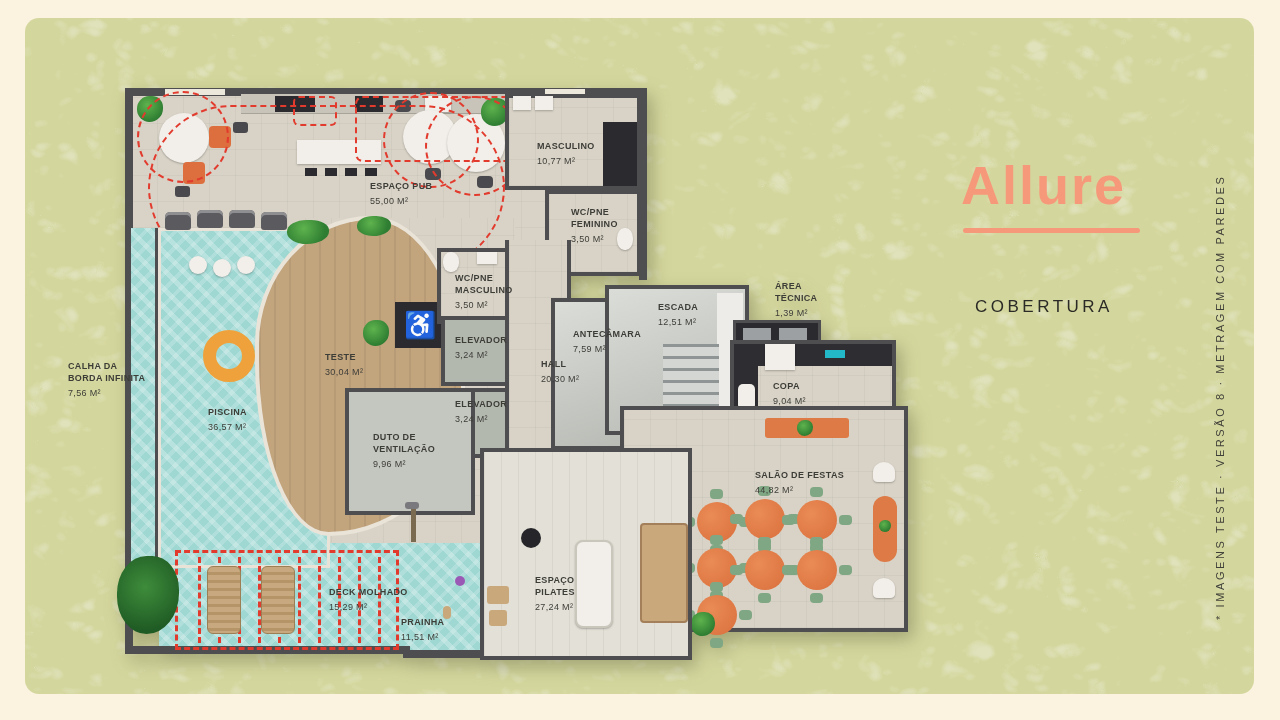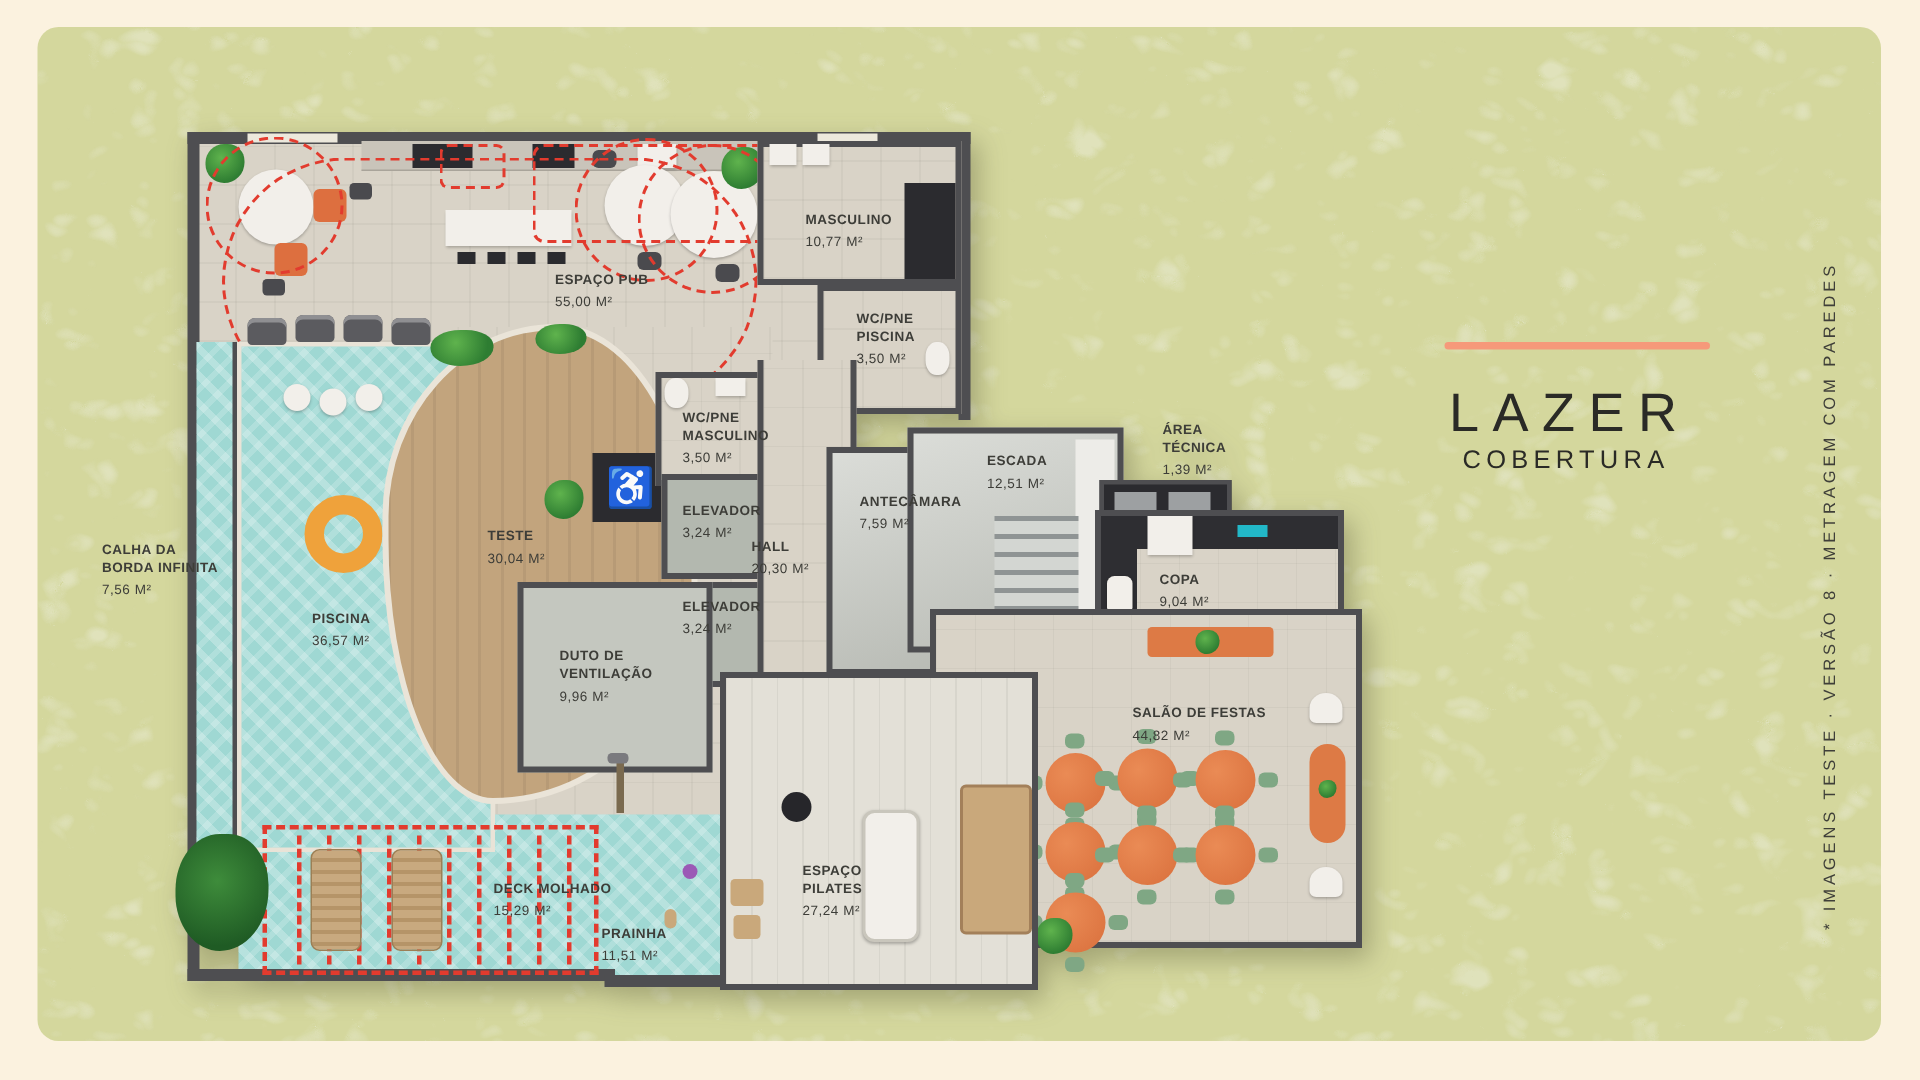--- a/index.html
+++ b/index.html
@@ -250,32 +250,32 @@
 
     <div class="plant" style="left:-8px;top:468px;width:62px;height:78px;background:radial-gradient(circle at 45% 40%,#3E8C3B,#1F5B24 75%)"></div>
 
     <div class="lbl" style="left:245px;top:92px;width:90px">
       <span class="lbl-name">ESPAÇO PUB</span>
       <span class="lbl-area">55,00 M²</span></div>
     <div class="lbl" style="left:412px;top:52px;width:90px">
       <span class="lbl-name">MASCULINO</span>
       <span class="lbl-area">10,77 M²</span></div>
     <div class="lbl" style="left:446px;top:118px;width:56px">
-      <span class="lbl-name">WC/PNE PISCINA</span>
+      <span class="lbl-name">WC/PNE FEMININO</span>
       <span class="lbl-area">3,50 M²</span></div>
     <div class="lbl" style="left:330px;top:184px;width:66px">
       <span class="lbl-name">WC/PNE MASCULINO</span>
       <span class="lbl-area">3,50 M²</span></div>
     <div class="lbl" style="left:330px;top:246px;width:64px">
       <span class="lbl-name">ELEVADOR</span>
       <span class="lbl-area">3,24 M²</span></div>
     <div class="lbl" style="left:330px;top:310px;width:64px">
       <span class="lbl-name">ELEVADOR</span>
       <span class="lbl-area">3,24 M²</span></div>
-    <div class="lbl" style="left:376px;top:270px;width:56px">
+    <div class="lbl" style="left:416px;top:270px;width:56px">
       <span class="lbl-name">HALL</span>
       <span class="lbl-area">20,30 M²</span></div>
     <div class="lbl" style="left:448px;top:240px;width:80px">
       <span class="lbl-name">ANTECÂMARA</span>
       <span class="lbl-area">7,59 M²</span></div>
     <div class="lbl" style="left:533px;top:213px;width:60px">
       <span class="lbl-name">ESCADA</span>
       <span class="lbl-area">12,51 M²</span></div>
     <div class="lbl" style="left:650px;top:192px;width:52px">
       <span class="lbl-name">ÁREA TÉCNICA</span>
@@ -303,19 +303,19 @@
       <span class="lbl-area">11,51 M²</span></div>
     <div class="lbl" style="left:410px;top:486px;width:56px">
       <span class="lbl-name">ESPAÇO PILATES</span>
       <span class="lbl-area">27,24 M²</span></div>
   </div>
 
   <div class="lbl" style="left:68px;top:360px;width:84px">
     <span class="lbl-name">CALHA DA BORDA INFINITA</span>
     <span class="lbl-area">7,56 M²</span></div>
 
+  <div class="logo">Allure</div>
   <div class="logo-underline"></div>
-  <div class="lazer">LAZER</div>
   <div class="cobertura">COBERTURA</div>
 
   <div class="side-note">* IMAGENS TESTE · VERSÃO 8 · METRAGEM COM PAREDES</div>
 
 </div>
 
 </body></html>

